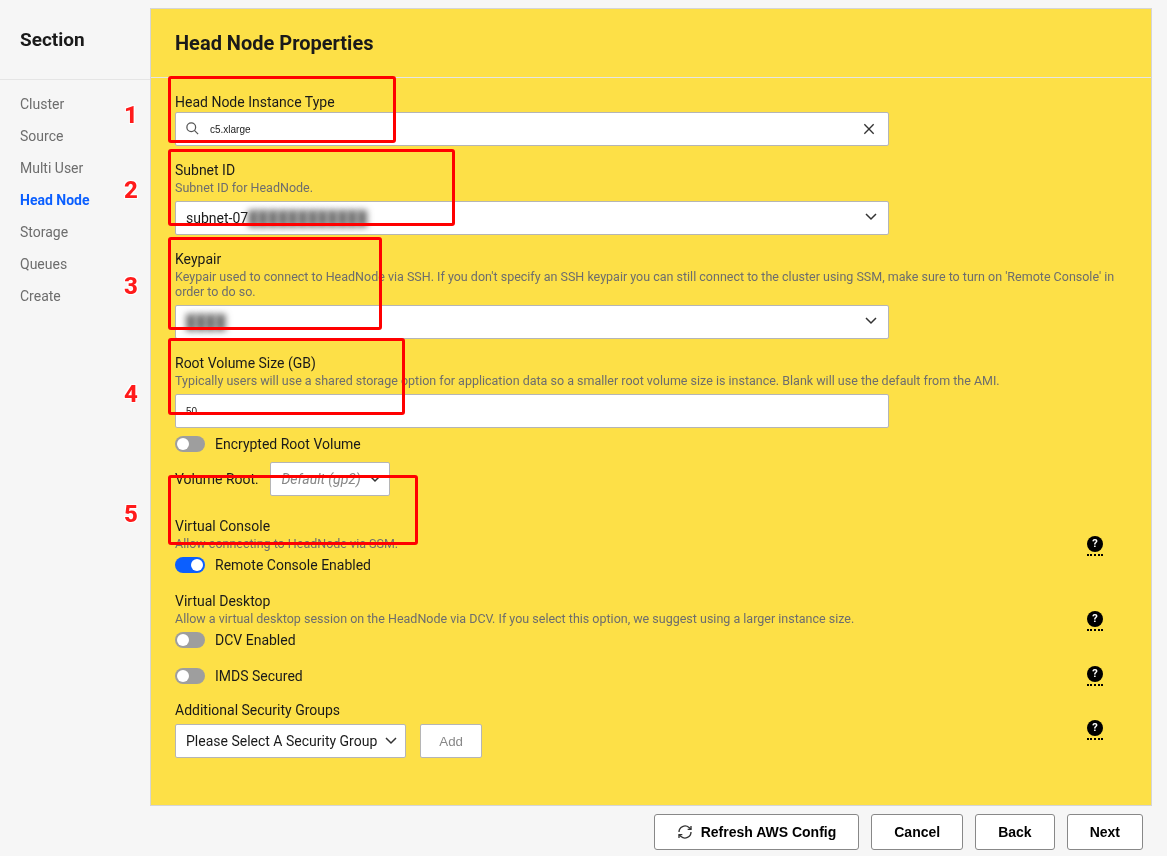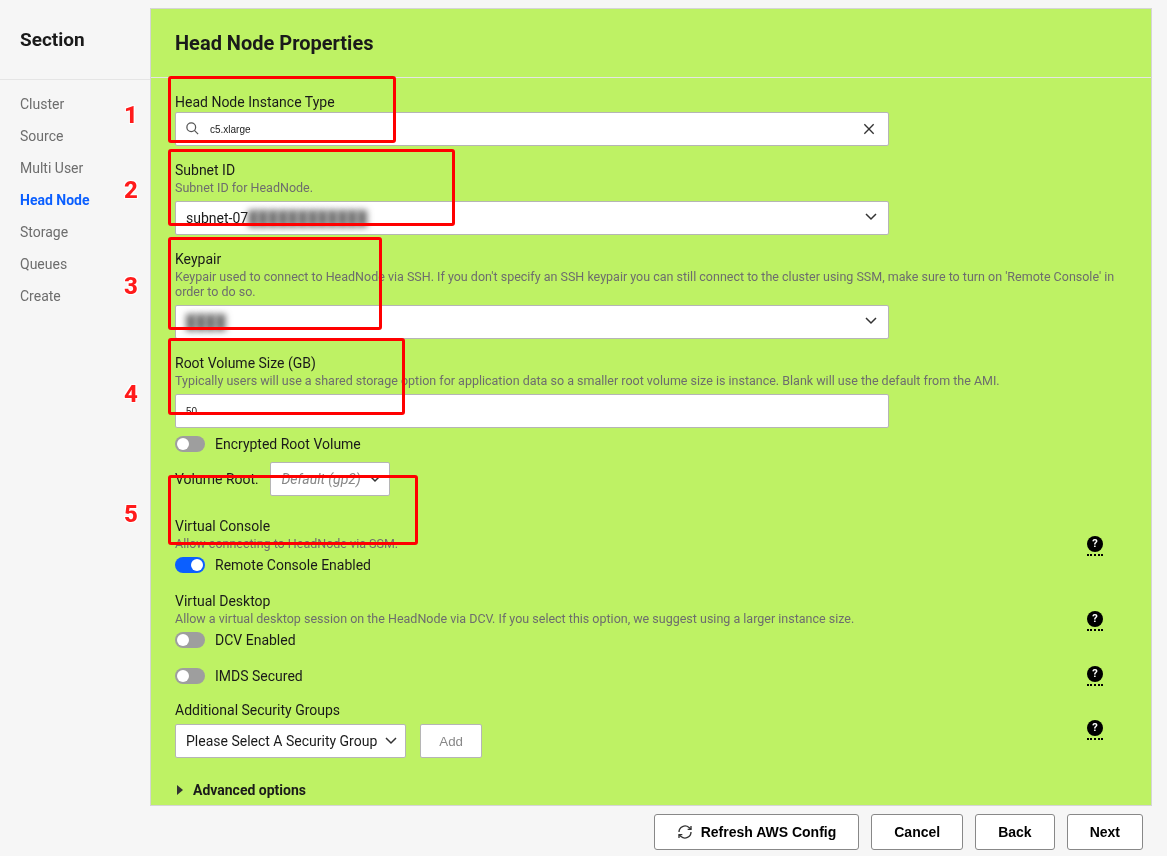--- a/index.html
+++ b/index.html
@@ -7,21 +7,21 @@
 
 .layout { display: flex; height: 808px; }
 .sidebar { width: 150px; padding: 28px 0 0 20px; }
 .sidebar h2 { font-size: 19px; font-weight: 700; margin-bottom: 28px; }
 .sidebar ul { list-style: none; }
 .sidebar li { padding: 8px 0; font-size: 14px; color: #6d6d6d; cursor: pointer; }
 .sidebar li.active { color: #0B5FFF; font-weight: 700; }
 .sidebar-divider { border-bottom: 1px solid #e5e5e5; margin-top: 6px; margin-bottom: 8px; margin-left: -20px; width: 150px; }
 
 .main { flex: 1; padding-top: 8px; position: relative; }
-.panel { background: #bef264; border: 1px solid #d5d5d5; width: 1002px; height: 798px; overflow: auto; }
+.panel { background: #fde047; border: 1px solid #d5d5d5; width: 1002px; height: 798px; overflow: auto; }
 .panel-header { padding: 22px 24px; border-bottom: 1px solid #e5e5e5; }
 .panel-header h1 { font-size: 20px; font-weight: 700; }
 .panel-body { padding: 16px 24px; }
 
 .field { margin-bottom: 16px; }
 .field-label { font-size: 14px; color: #1a1a1a; font-weight: 400; margin-bottom: 2px; }
 .field-hint { font-size: 12.5px; color: #6d6d6d; margin-bottom: 6px; }
 .input-wrap { position: relative; width: 714px; }
 .text-input { width: 100%; height: 34px; border: 1px solid #b5b5b5; border-radius: 2px; padding: 0 30px 0 34px; font-size: 10px; color: #1a1a1a; background: #fff; }
 .text-input.plain-left { padding-left: 10px; }
@@ -202,26 +202,20 @@
               <svg style="position:absolute;right:8px;top:12px" width="12" height="8" viewBox="0 0 12 8">
                   <path d="M1 1 L6 6 L11 1" fill="none" stroke="#333" stroke-width="1.5"></path>
                 </svg>
             </div>
             <button class="add-btn">Add</button>
           </div>
           <div class="help-icon" style="top:18px">?</div>
           <div class="help-dots" style="top:36px"></div>
         </div>
 
-        <div class="advanced">
-          <svg width="10" height="12" viewBox="0 0 10 12">
-              <path d="M2 1 L8 6 L2 11 Z" fill="#333"></path>
-            </svg>
-          <span>Advanced options</span>
-        </div>
 
       </div>
     </div>
 
     <div class="red-box" style="left:18px; top:76px; width:228px; height:67px"></div>
     <div class="red-box" style="left:18px; top:149px; width:287px; height:77px"></div>
     <div class="red-box" style="left:18px; top:237px; width:214px; height:93px"></div>
     <div class="red-box" style="left:18px; top:338px; width:237px; height:77px"></div>
     <div class="red-box" style="left:18px; top:475px; width:250px; height:70px"></div>
   </main>

